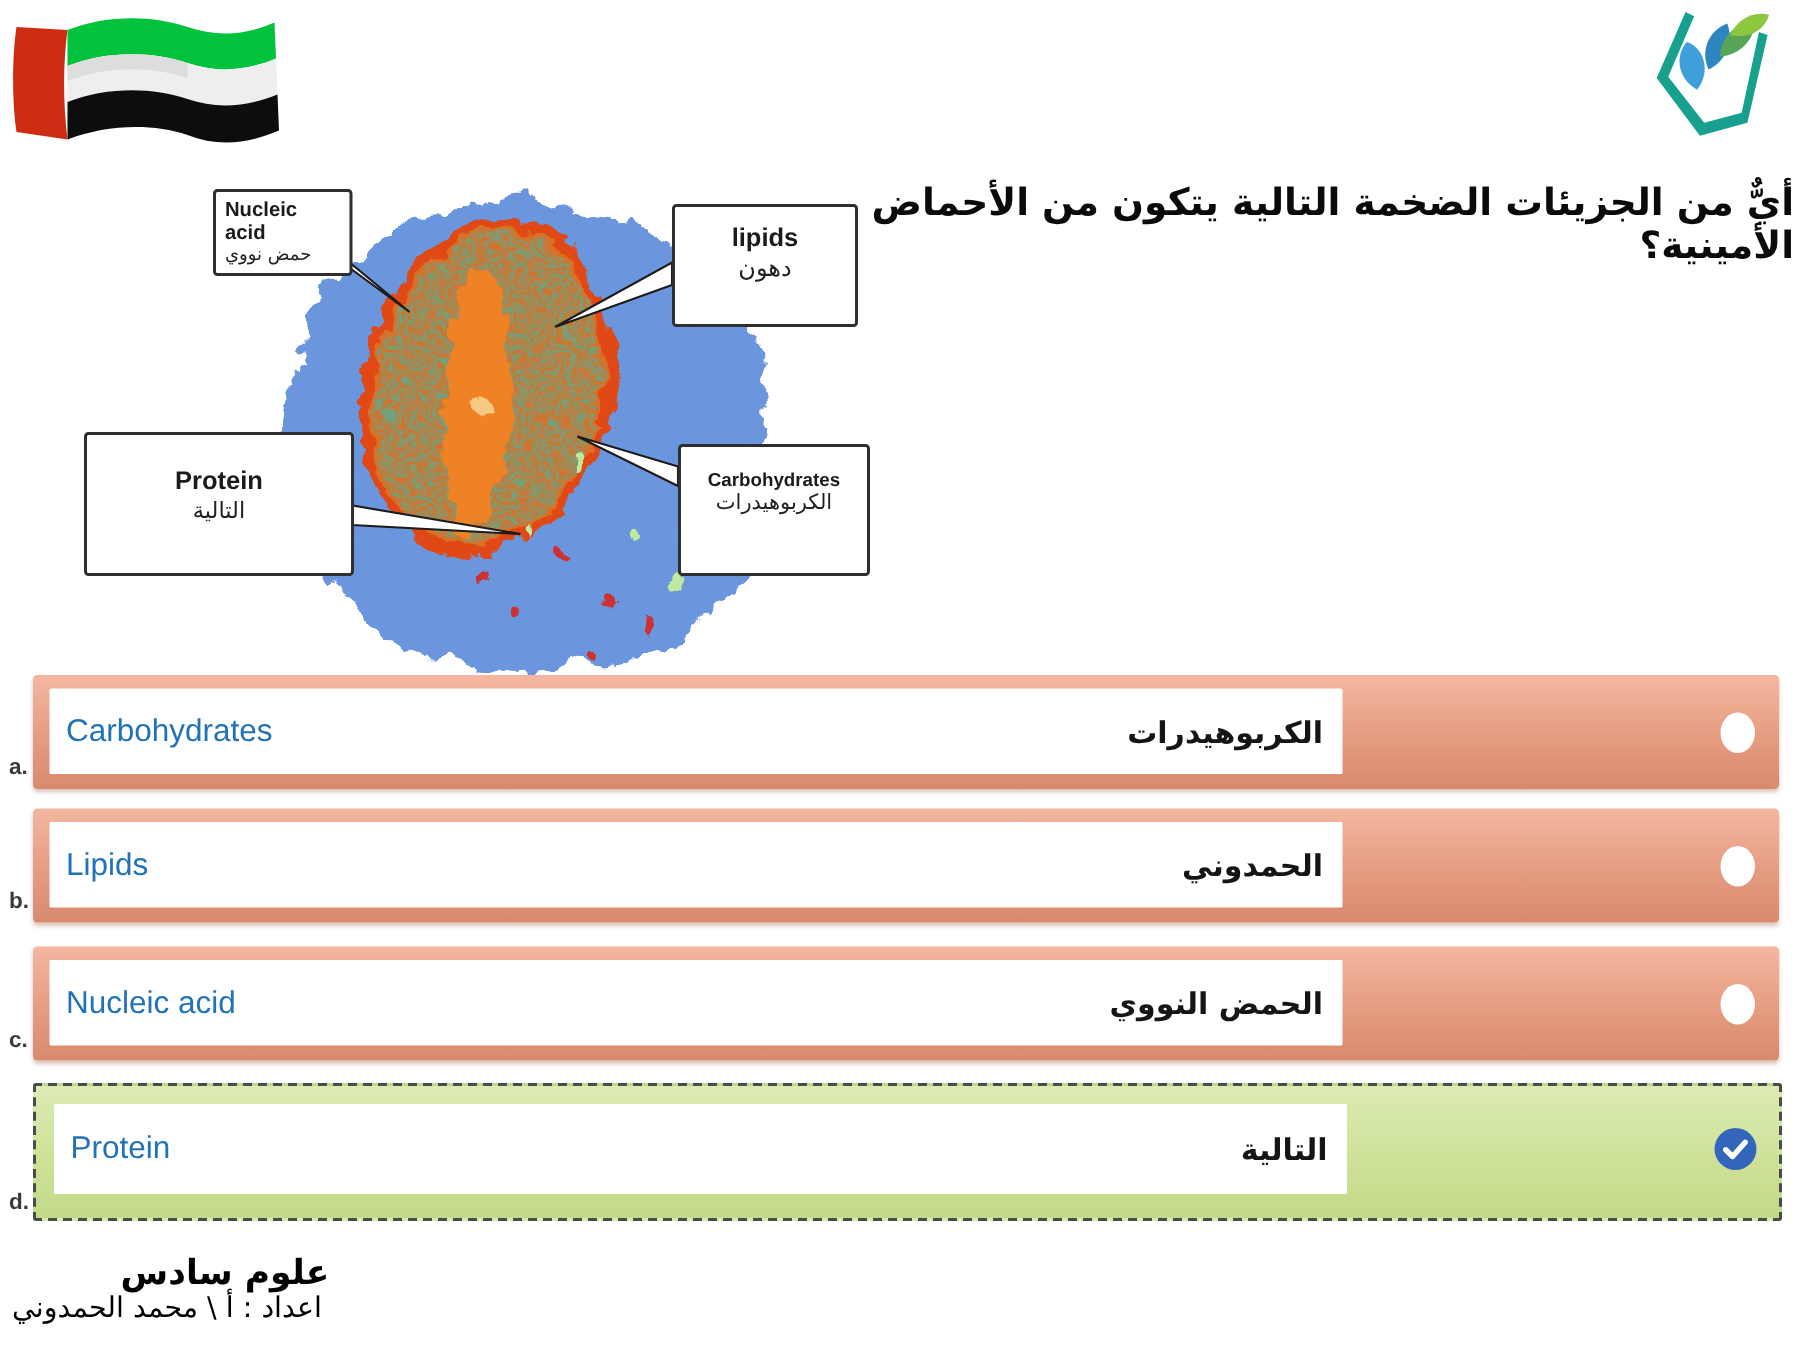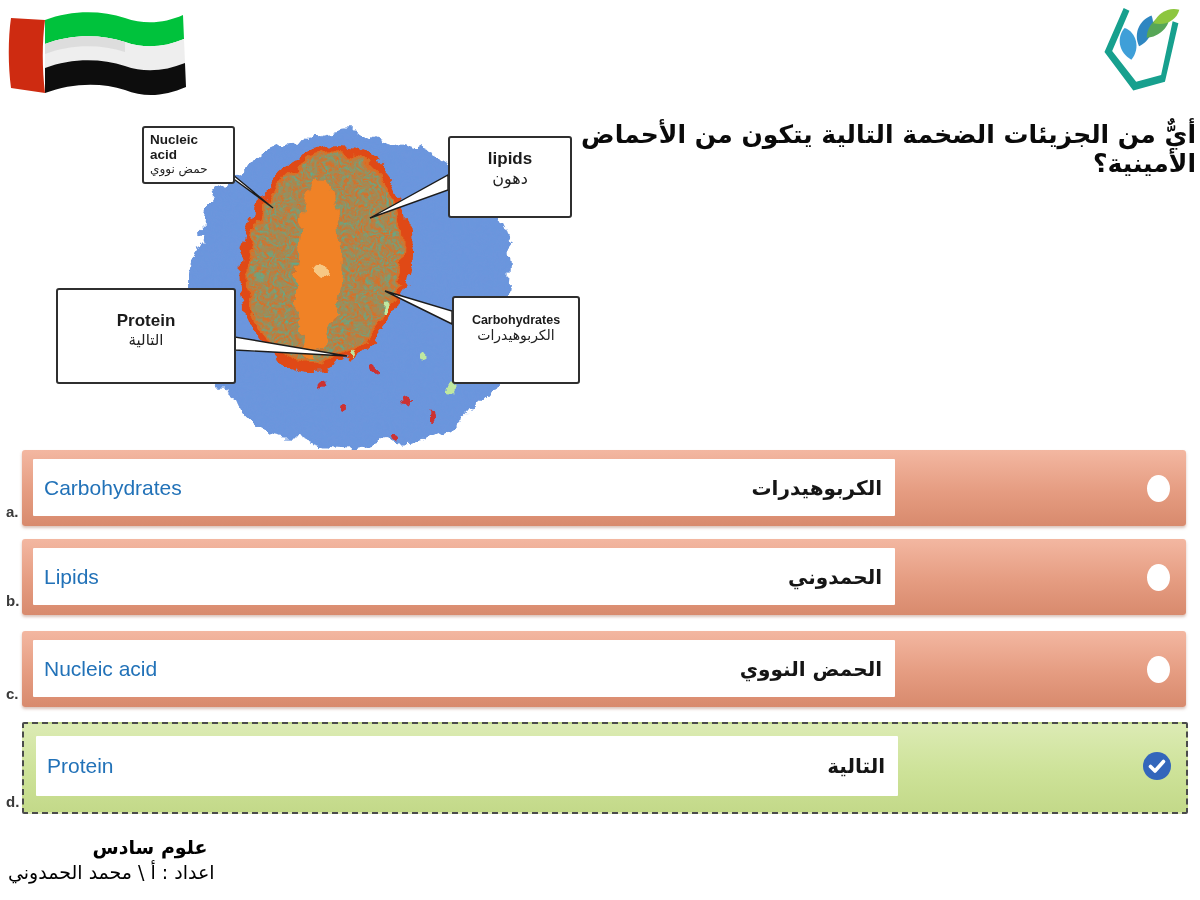--- a/index.html
+++ b/index.html
@@ -50,21 +50,21 @@
           padding-right:13px;direction:rtl;}
   .radio{position:absolute;right:16px;top:25px;width:23px;height:27px;border-radius:50%;background:#fff;}
   #row-d{position:absolute;left:22px;top:722px;width:1166px;height:92px;box-sizing:border-box;
          border:2px dashed #4b4b4b;border-radius:2px;
          background:linear-gradient(180deg,#dcebb4 0%,var(--option-green,#cde298) 55%,#c3d989 100%);}
   #row-d .opt-white{left:12px;top:12px;height:60px;}
   .check-wrap{position:absolute;right:14px;top:27px;width:30px;height:30px;}
 
   
   #footer-line1{left:60px;top:836px;width:180px;text-align:center;
-                font-family:"DejaVu Sans",sans-serif;font-weight:bold;font-size:19px;color:#000;direction:rtl;}
+                font-family:"DejaVu Sans",sans-serif;font-weight:bold;font-size:23px;color:#000;direction:rtl;}
   #footer-line2{left:8px;top:861px;width:300px;text-align:left;
                 font-family:"DejaVu Sans",sans-serif;font-weight:normal;font-size:19px;color:#000;direction:rtl;}
 </style>
 </head>
 <body>
 
 <div id="page">
 
   <div class="abs" id="flag-wrap">
     <svg width="182" height="90" viewBox="0 0 182 90">

